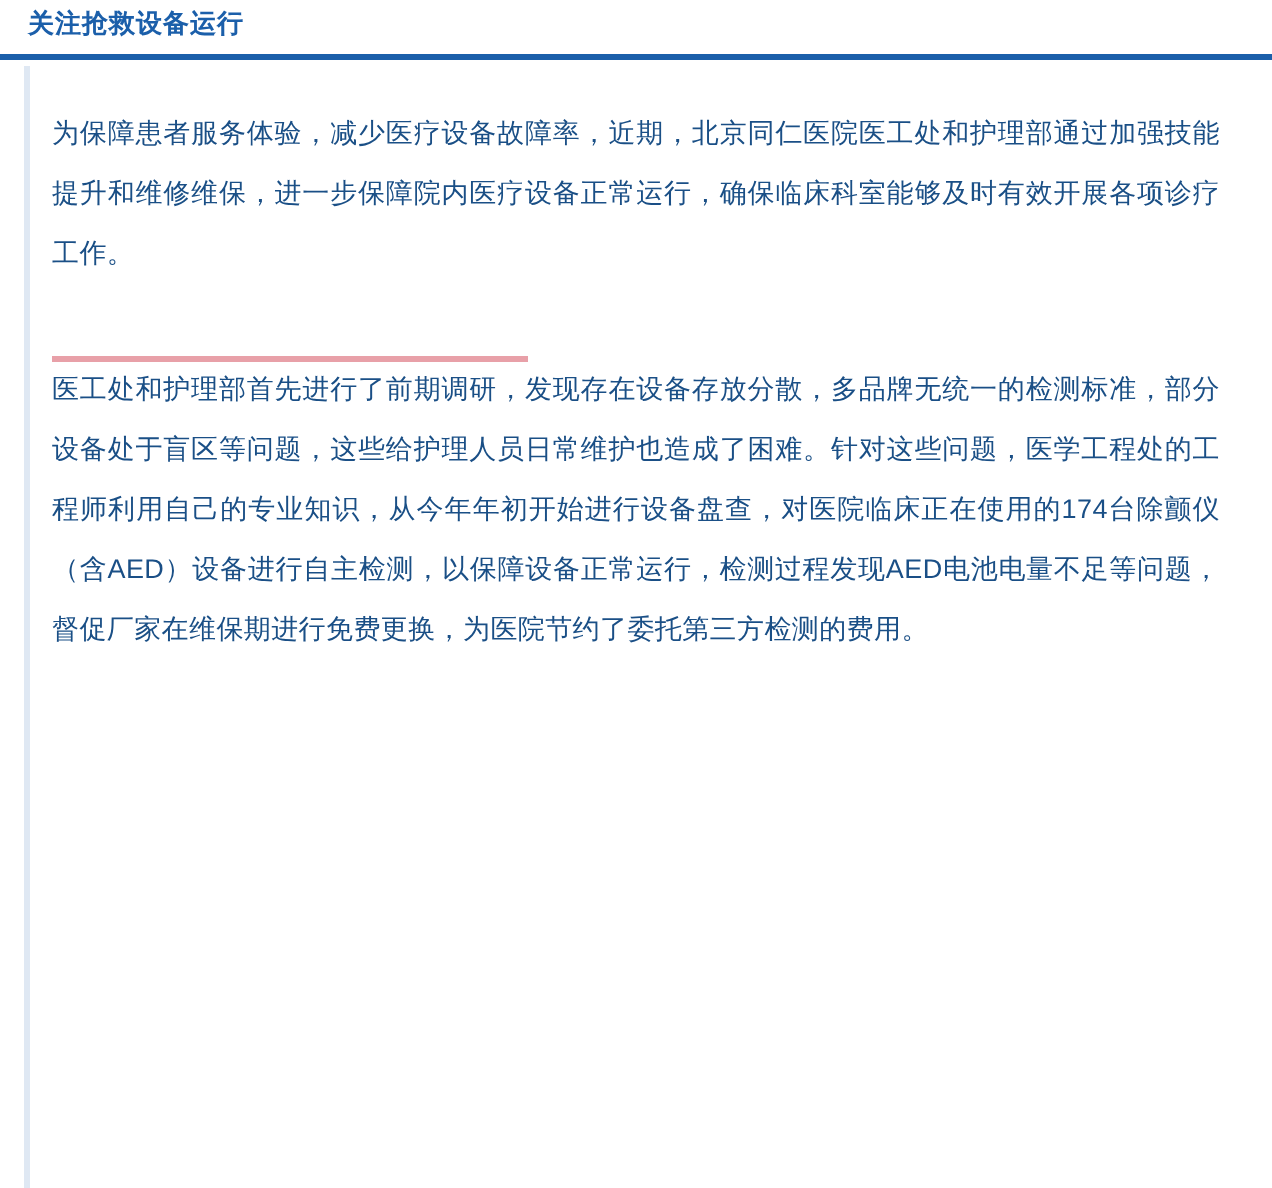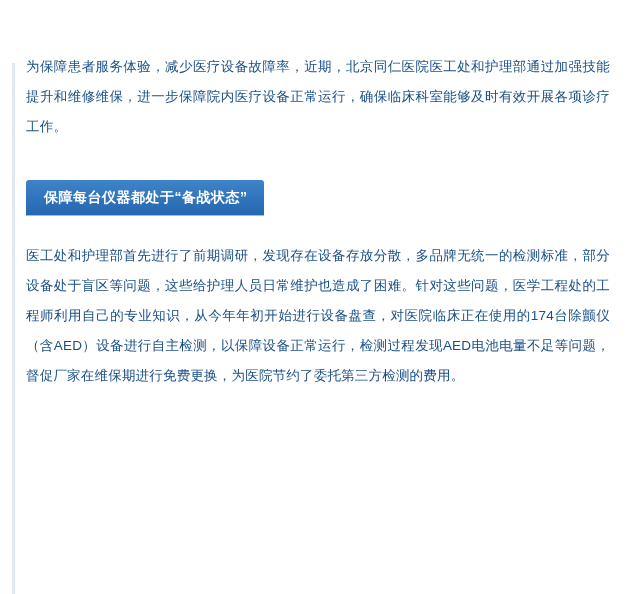--- a/index.html
+++ b/index.html
@@ -39,21 +39,20 @@
     letter-spacing: 0.5px;
     line-height: 1;
     padding-bottom: 4px;
   }
 
   
   .content {
     position: relative;
     padding: 22px 26px 0 26px;
     box-sizing: border-box;
-    margin-top: 30px;
   }
 
   
   .left-rule {
     position: absolute;
     left: 12px;
     top: 33px;
     width: 3px;
     height: 561px;
     background: #dfe8f3;
@@ -103,29 +102,31 @@
 
   .spacer-bottom {
     height: 16px;
   }
 </style>
 </head>
 <body>
 
 <div class="page">
 
+  <div class="header">
+    <span class="header-title">关注抢救设备运行</span>
+  </div>
 
   <div class="left-rule"></div>
 
   <div class="content">
 
     <p class="para">为保障患者服务体验，减少医疗设备故障率，近期，北京同仁医院医工处和护理部通过加强技能提升和维修维保，进一步保障院内医疗设备正常运行，确保临床科室能够及时有效开展各项诊疗工作。</p>
 
     <div class="section-heading-wrap">
-      <span class="section-heading">保障每台仪器都处于“备战状态”</span>
       <div class="section-underline"></div>
     </div>
 
 
     <p class="para">医工处和护理部首先进行了前期调研，发现存在设备存放分散，多品牌无统一的检测标准，部分设备处于盲区等问题，这些给护理人员日常维护也造成了困难。针对这些问题，医学工程处的工程师利用自己的专业知识，从今年年初开始进行设备盘查，对医院临床正在使用的174台除颤仪（含AED）设备进行自主检测，以保障设备正常运行，检测过程发现AED电池电量不足等问题，督促厂家在维保期进行免费更换，为医院节约了委托第三方检测的费用。</p>
 
     <div class="spacer-bottom"></div>
   </div>
 </div>
 

